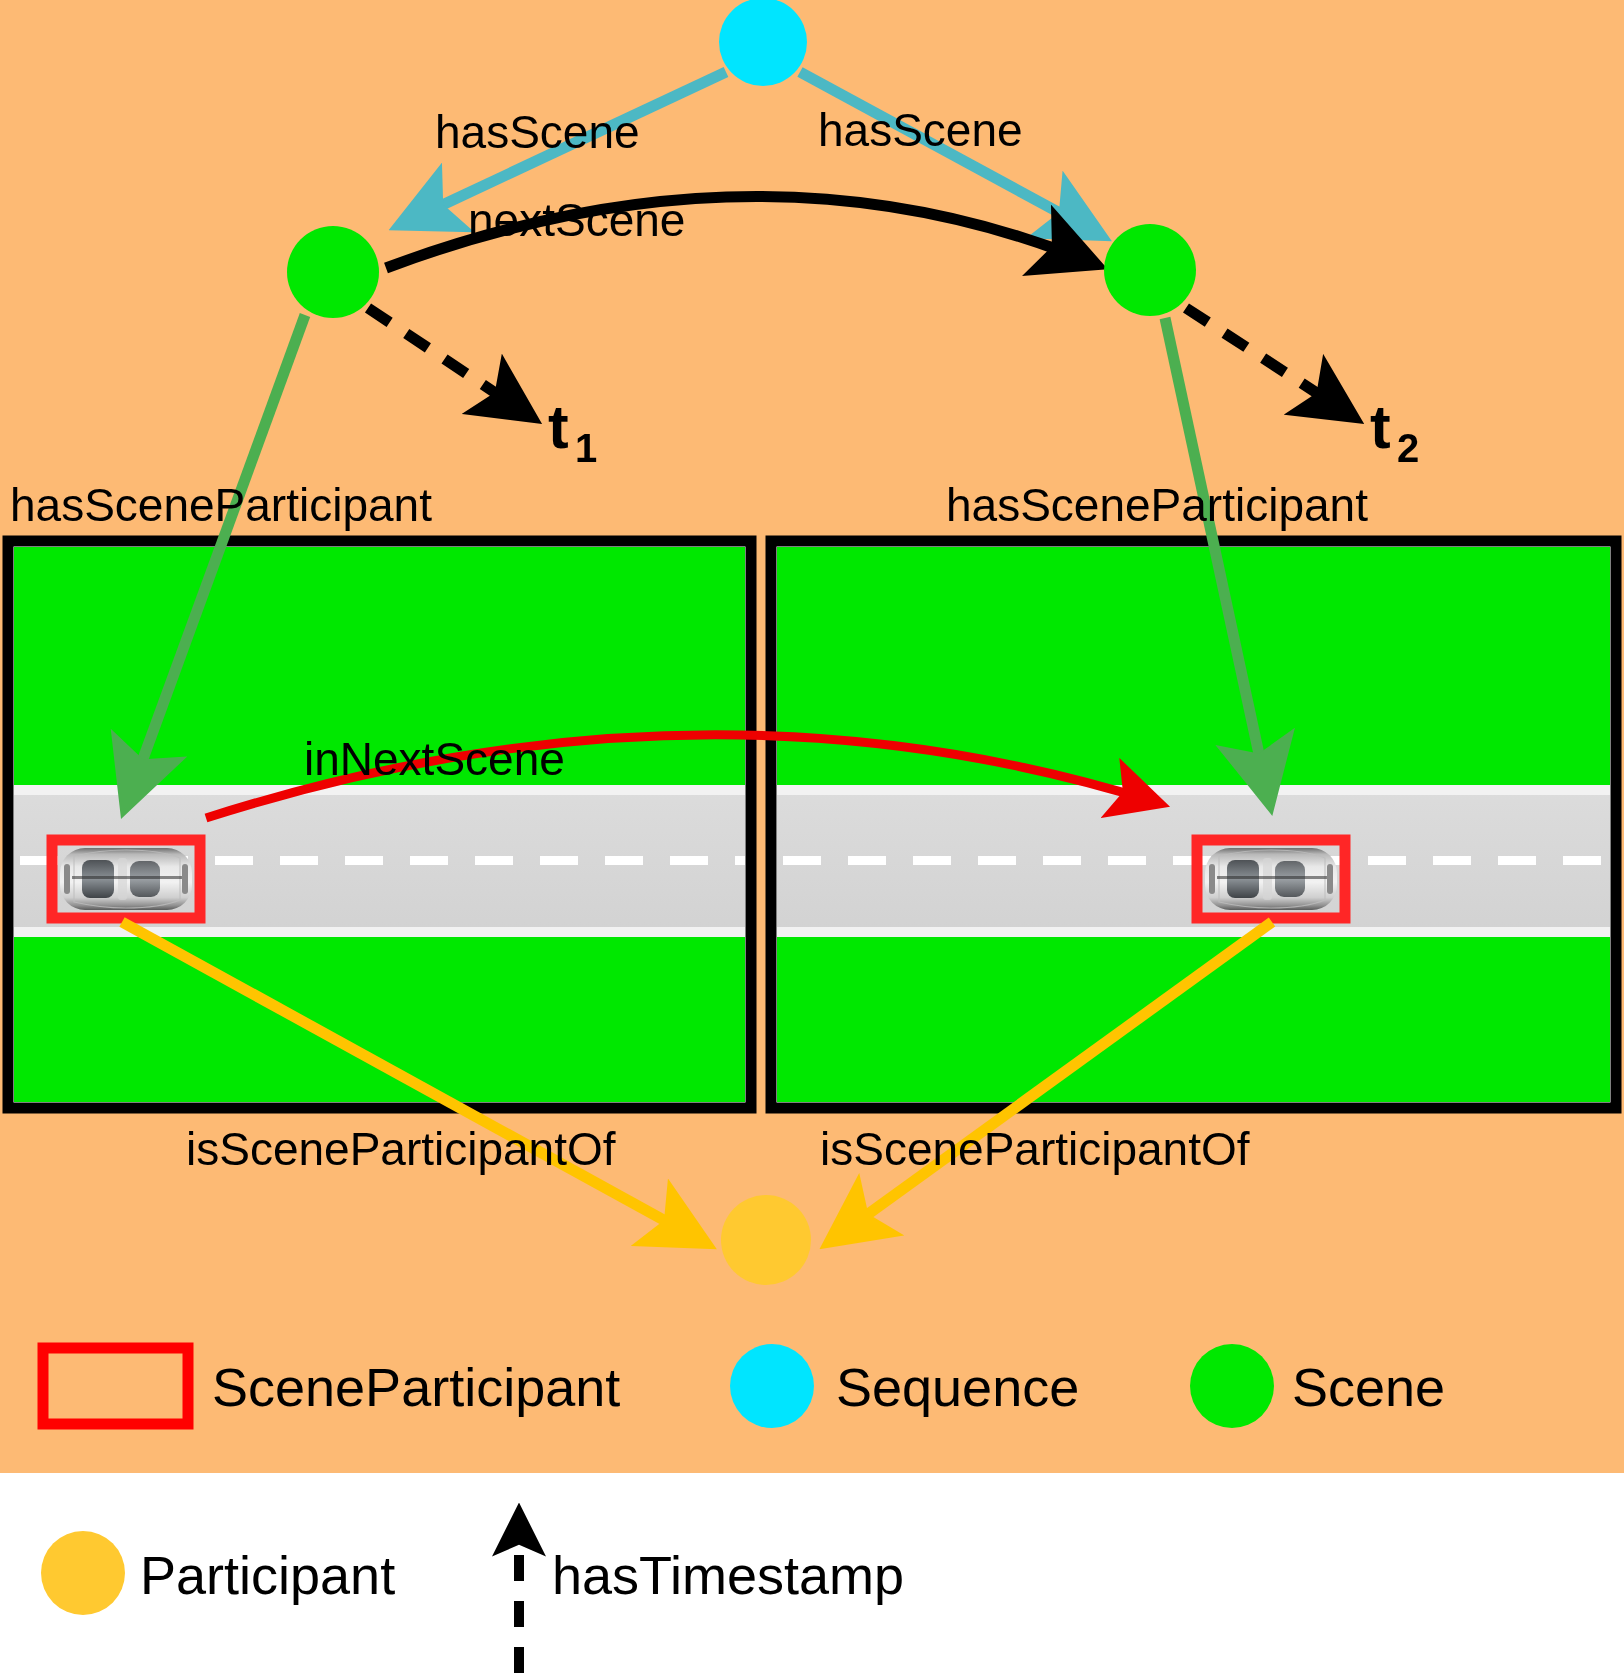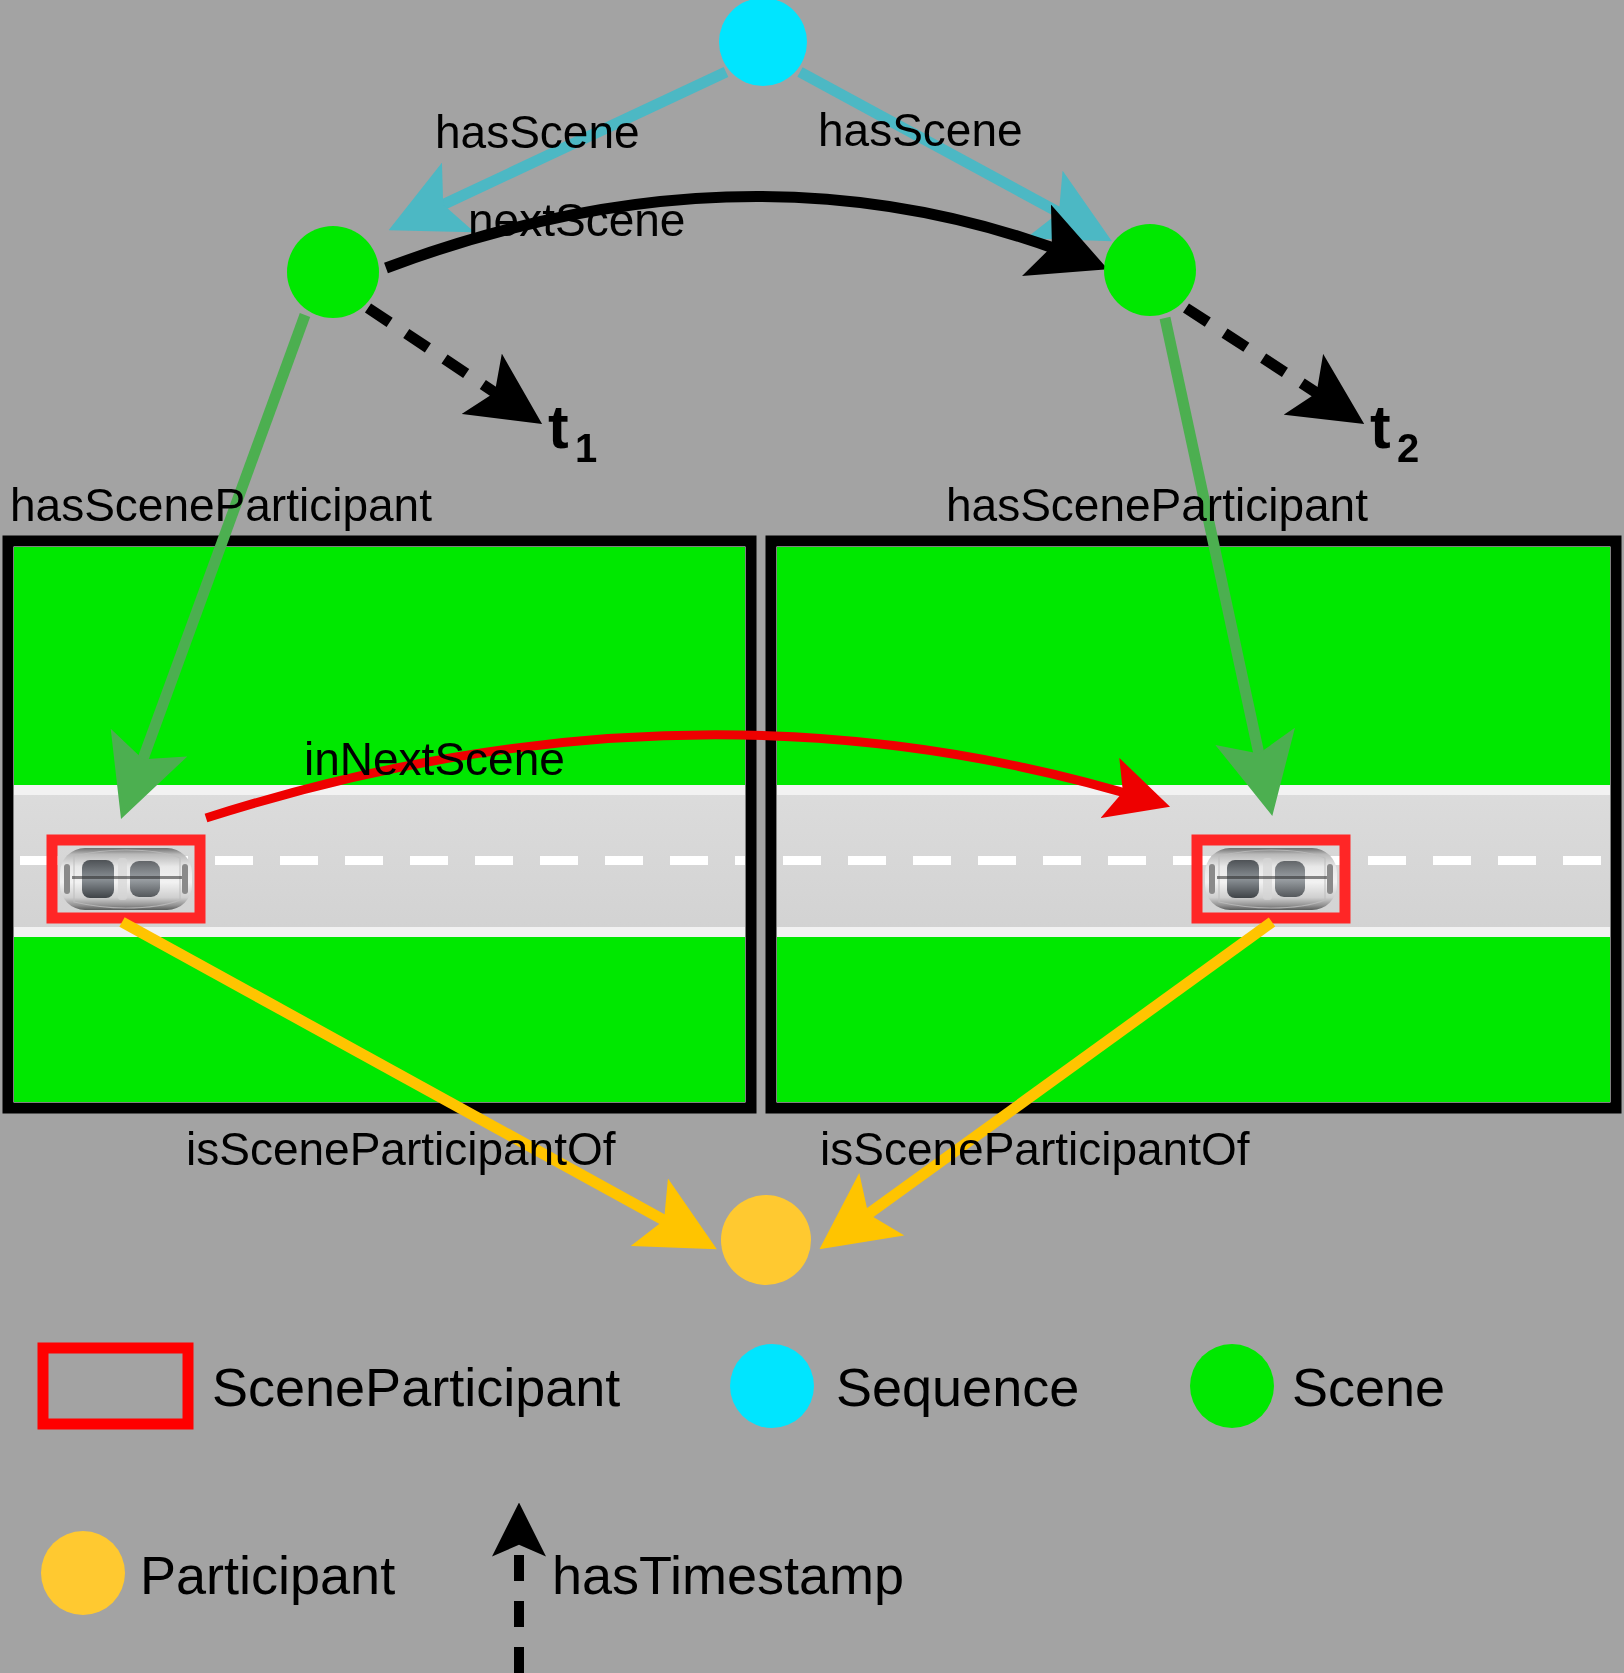--- a/index.html
+++ b/index.html
@@ -9,22 +9,22 @@
   }
   body {
     width: 1624px;
     height: 1673px;
     font-family: "Liberation Sans", sans-serif;
     overflow: hidden;
   }
   #stage {
     position: relative;
     width: 1624px;
-    height: 1673px;
-    background: #a3a3a3;
+    height: 1473px;
+    background: #fdba74;
   }
   svg#diagram {
     position: absolute;
     left: 0;
     top: 0;
     width: 1624px;
     height: 1673px;
     display: block;
   }
   .edge-label {

